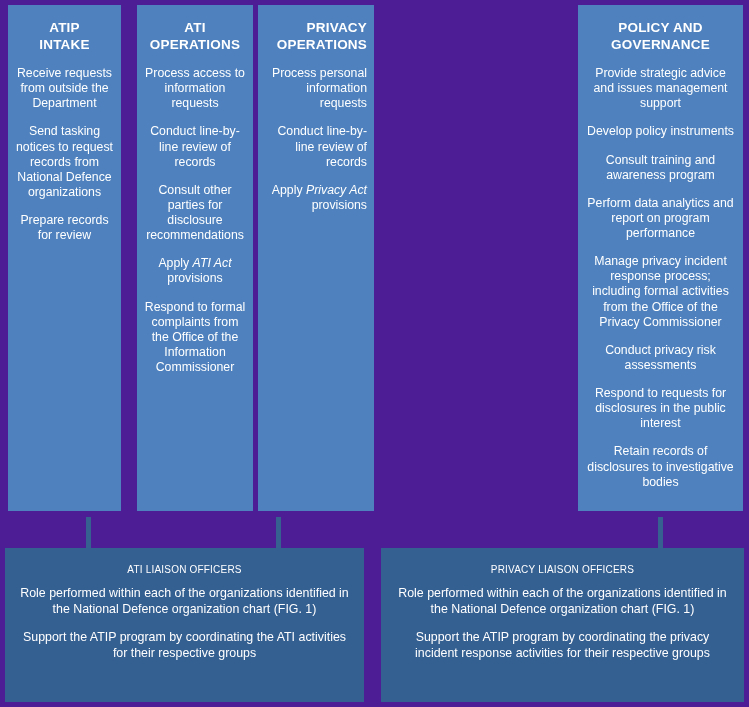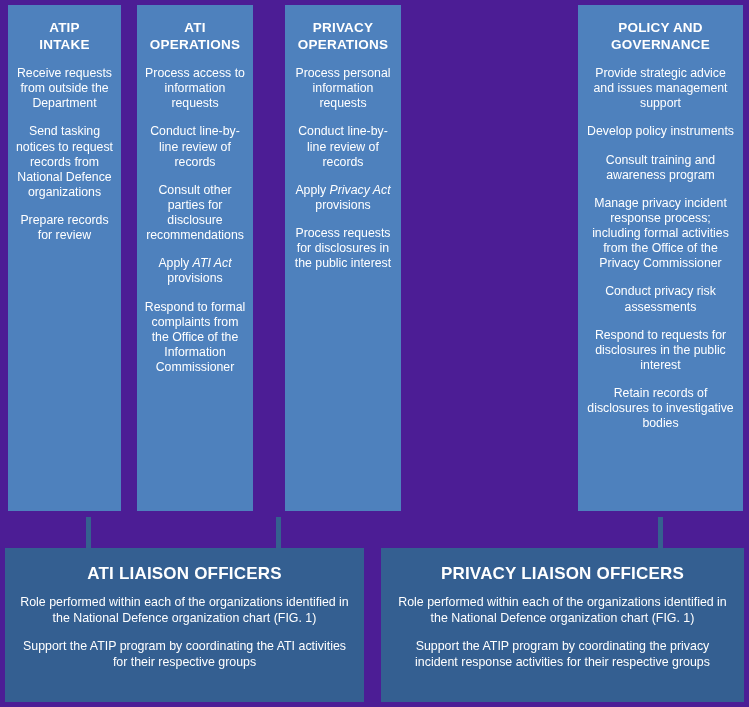--- a/index.html
+++ b/index.html
@@ -57,22 +57,22 @@
   
   .liaison-box {
     position: absolute;
     background: #345f91;
     color: #ffffff;
     box-sizing: border-box;
     padding: 12px 12px 12px 12px;
     text-align: center;
   }
   .liaison-title {
-    font-size: 17px;
-    font-weight: bold;
+    font-size: 10px;
+    font-weight: normal;
     letter-spacing: 0.2px;
     margin: 4px 0 11px 0;
   }
   .liaison-para {
     font-size: 12.4px;
     line-height: 1.26;
     margin: 0 0 13px 0;
   }
   .liaison-para:last-child { margin-bottom: 0; }
 </style>
@@ -92,35 +92,35 @@
   <div class="column" style="left:137px; width:116px; height:506px;">
     <div class="col-title">ATI
 OPERATIONS</div>
     <div class="col-item">Process access to information requests</div>
     <div class="col-item">Conduct line-by-line review of records</div>
     <div class="col-item">Consult other parties for disclosure recommendations</div>
     <div class="col-item">Apply <em>ATI Act</em> provisions</div>
     <div class="col-item">Respond to formal complaints from the Office of the Information Commissioner</div>
   </div>
 
-  <div class="column" style="left:285px; width:116px; height:506px;">
+  <div class="column" style="left:258px; width:116px; height:506px;text-align:right;">
     <div class="col-title">PRIVACY
 OPERATIONS</div>
     <div class="col-item">Process personal information requests</div>
     <div class="col-item">Conduct line-by-line review of records</div>
     <div class="col-item">Apply <em>Privacy Act</em> provisions</div>
-    <div class="col-item">Process requests for disclosures in the public interest</div>
   </div>
 
   <div class="column" style="left:578px; width:165px; height:506px; left:578px;">
     <div class="col-title">POLICY AND
 GOVERNANCE</div>
     <div class="col-item">Provide strategic advice and issues management support</div>
     <div class="col-item">Develop policy instruments</div>
     <div class="col-item">Consult training and awareness program</div>
+    <div class="col-item">Perform data analytics and report on program performance</div>
     <div class="col-item">Manage privacy incident response process;  including formal activities from the Office of the Privacy Commissioner</div>
     <div class="col-item">Conduct privacy risk assessments</div>
     <div class="col-item">Respond to requests for disclosures in the public interest</div>
     <div class="col-item">Retain records of disclosures to investigative bodies</div>
   </div>
 
   <div class="connector" style="left:86px; top:517px; height:33px;"></div>
   <div class="connector" style="left:276px; top:517px; height:33px;"></div>
   <div class="connector" style="left:658px; top:517px; height:33px;"></div>
 

